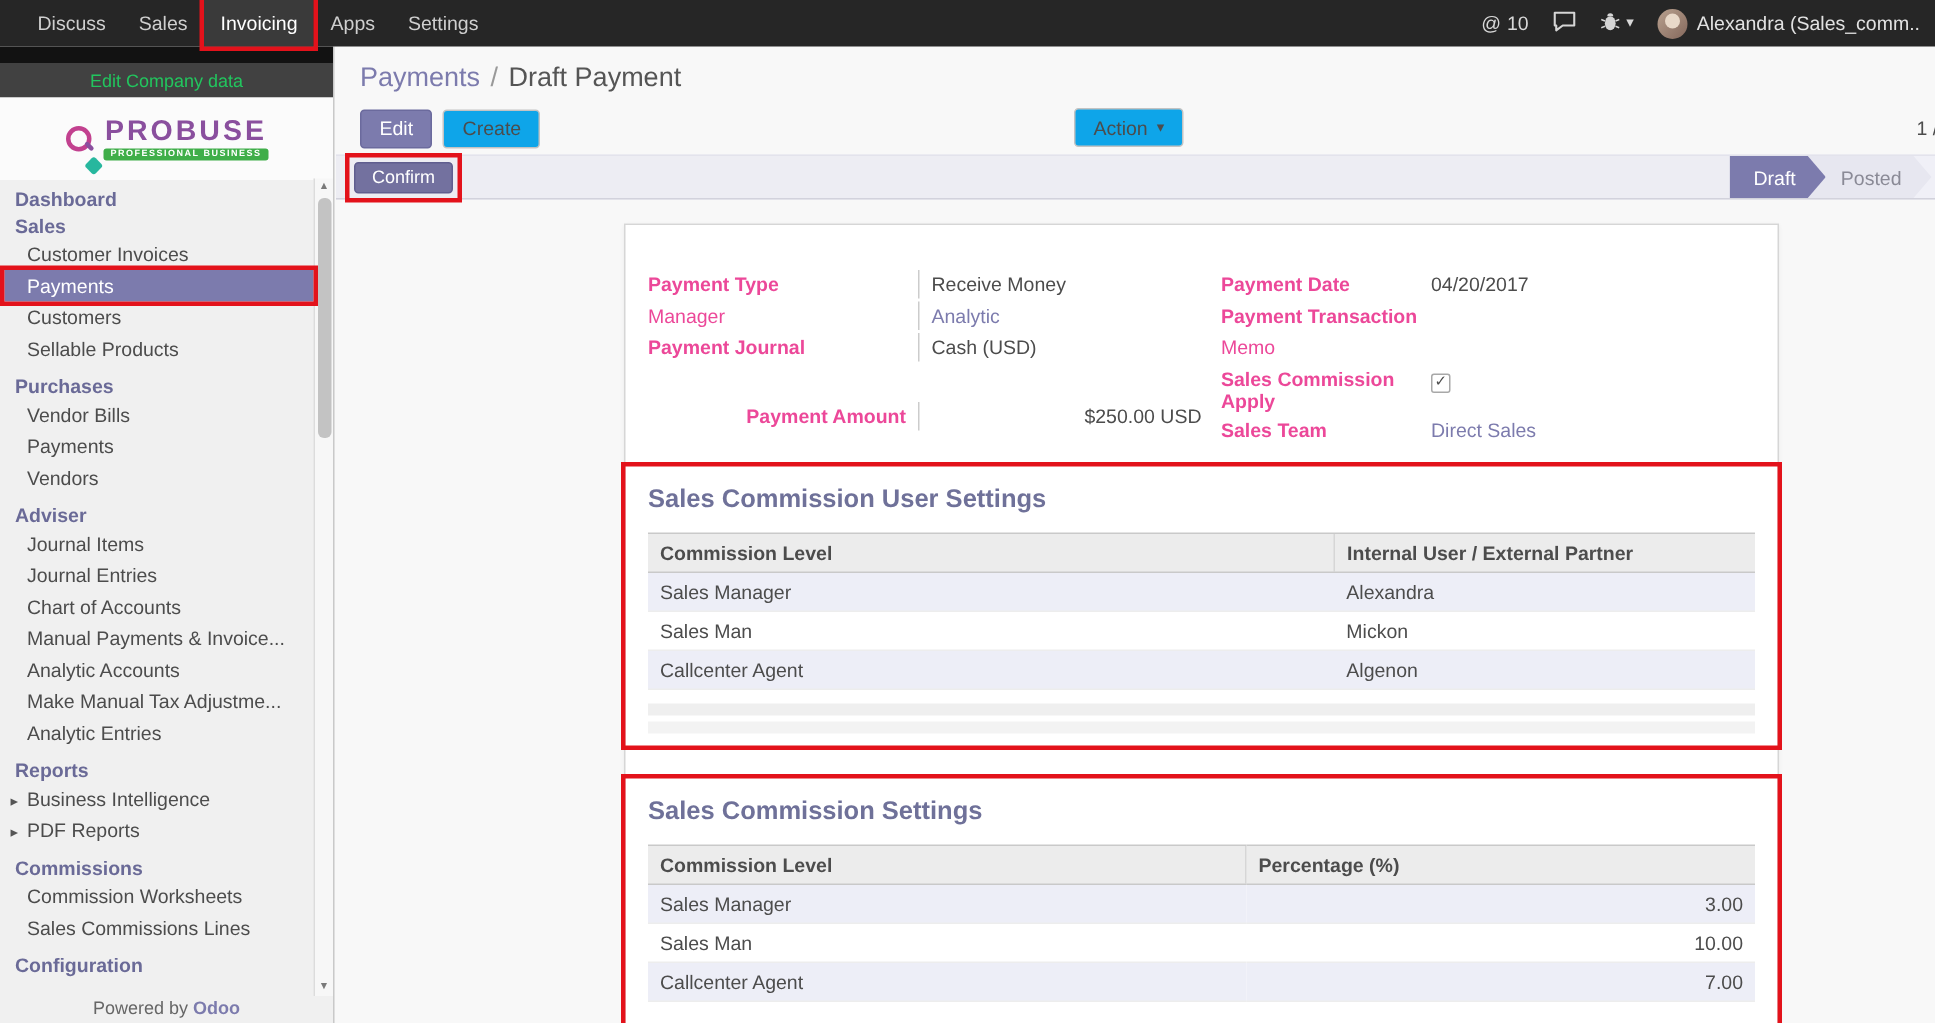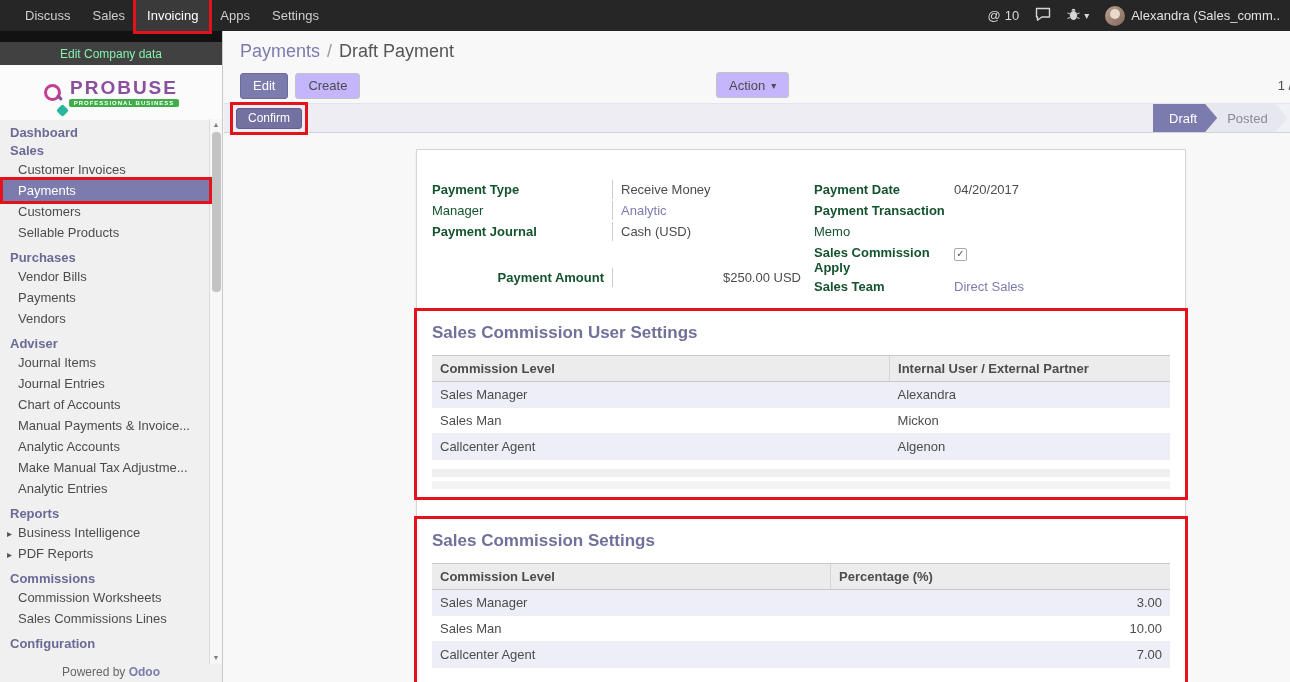--- a/index.html
+++ b/index.html
@@ -21,21 +21,21 @@
   .nav-ico { display: flex; align-items: center; gap: 4px; cursor: pointer; font-size: 13px; }
   .nav-user { display: flex; align-items: center; gap: 6px; cursor: pointer; font-size: 13px; color: #e2e2e2; white-space: nowrap; }
   .avatar { width: 20px; height: 20px; border-radius: 50%; background: linear-gradient(135deg,#b9a18f,#84685c); display: inline-block; position: relative; overflow: hidden; flex: 0 0 auto; }
   .avatar::after { content: ""; position: absolute; left: 5px; top: 3px; width: 10px; height: 10px; border-radius: 50%; background: #e9d9c9; }
   .caret { font-size: 10px; }
 
   
   .sidebar { position: absolute; left: 0; top: 31px; width: 223px; height: 651px;
     background: #f0f0f0; border-right: 1px solid #c9c9c9; display: flex; flex-direction: column; }
   .dark-strip { height: 11px; background: #121212; flex: 0 0 auto; }
-  .edit-company { height: 23px; background: #414141; color: #86efac; font-size: 12px;
+  .edit-company { height: 23px; background: #414141; color: #22c55e; font-size: 12px;
     display: flex; align-items: center; justify-content: center; cursor: pointer; flex: 0 0 auto; }
   .logo-area { height: 55px; background: #fbfbfb; display: flex; align-items: center; justify-content: center;
     flex: 0 0 auto; cursor: pointer; position: relative; }
   .logo-row { display: flex; align-items: center; gap: 6px; }
   .magnifier { width: 20px; height: 20px; position: relative; flex: 0 0 auto; }
   .magnifier::before { content: ""; position: absolute; left: 1px; top: 1px; width: 11px; height: 11px;
     border: 3px solid #c2418f; border-radius: 50%; }
   .magnifier::after { content: ""; position: absolute; left: 13px; top: 13px; width: 7px; height: 3px;
     background: #8a4f9e; transform: rotate(45deg); border-radius: 2px; }
   .logo-stack { display: flex; flex-direction: column; align-items: center; }
@@ -63,21 +63,21 @@
 
   
   .main { position: absolute; left: 224px; top: 31px; width: 1154px; height: 651px; background: #f8f8f8; overflow: hidden; }
   .control-panel { padding: 8px 8px 4px 16px; }
   .breadcrumb { font-size: 18px; margin: 2px 0 10px; }
   .bc-link { color: #7c7bad; cursor: pointer; }
   .bc-sep { color: #999; margin: 0 7px; }
   .bc-cur { color: #555; }
   .button-row { display: flex; align-items: center; position: relative; height: 27px; }
   .btn { display: inline-flex; align-items: center; justify-content: center; height: 26px; padding: 0 12px;
-    background: #c4b5fd; border: 1px solid #c3c3c3; border-radius: 3px; font-size: 13px; color: #4c4c4c;
+    background: #0ea5e9; border: 1px solid #c3c3c3; border-radius: 3px; font-size: 13px; color: #4c4c4c;
     cursor: pointer; font-family: inherit; }
   .btn.primary { background: #7c7bad; border-color: #6b6a9d; color: #fff; }
   .btn + .btn { margin-left: 7px; }
   .action-dd { position: absolute; left: 476px; top: 0; }
   .action-dd .caret { margin-left: 6px; font-size: 10px; }
   .pager { margin-left: auto; display: flex; align-items: center; }
   .pager-count { margin-right: 10px; color: #4c4c4c; }
   .pager-group { display: flex; }
   .pager-btn { width: 29px; height: 26px; background: #fff; border: 1px solid #c3c3c3; color: #777;
     font-size: 15px; line-height: 1; cursor: pointer; display: inline-flex; align-items: center; justify-content: center; padding: 0; }
@@ -98,21 +98,21 @@
   .stage.last { clip-path: none; padding-right: 16px; background: #f0f0f7; }
 
   
   .sheet { width: 770px; margin: 16px auto 0; background: #fff; border: 1px solid #d6d6d6;
     box-shadow: 0 1px 3px rgba(0,0,0,0.06); padding: 30px 15px 40px; min-height: 600px; }
   .form-grid { display: flex; }
   .fcol { width: 50%; }
   .fcol.right { padding-left: 13px; }
   .frow { display: flex; align-items: flex-start; min-height: 21px; }
   .frow.gap { margin-top: 25px; text-align: right; }
-  .flabel { flex: 0 0 auto; padding: 2px 8px 2px 0; color: #14532d; }
+  .flabel { flex: 0 0 auto; padding: 2px 8px 2px 0; color: #ec4899; }
   .flabel.bold { font-weight: bold; }
   .fcol.left .flabel { width: 180px; }
   .fcol.right .flabel { width: 140px; }
   .fvalue { flex: 1 1 auto; padding: 2px 0; min-height: 17px; color: #4c4c4c; }
   .fvalue.sep { border-left: 1px solid #ccc; padding-left: 8px; }
   .link { color: #7c7bad; cursor: pointer; }
   .checkbox { width: 13px; height: 13px; border: 1px solid #a8a8a8; border-radius: 2px; background: #fff;
     display: inline-flex; align-items: center; justify-content: center; font-size: 10px; color: #4c4c4c;
     line-height: 1; margin-top: 1px; cursor: pointer; }
 

